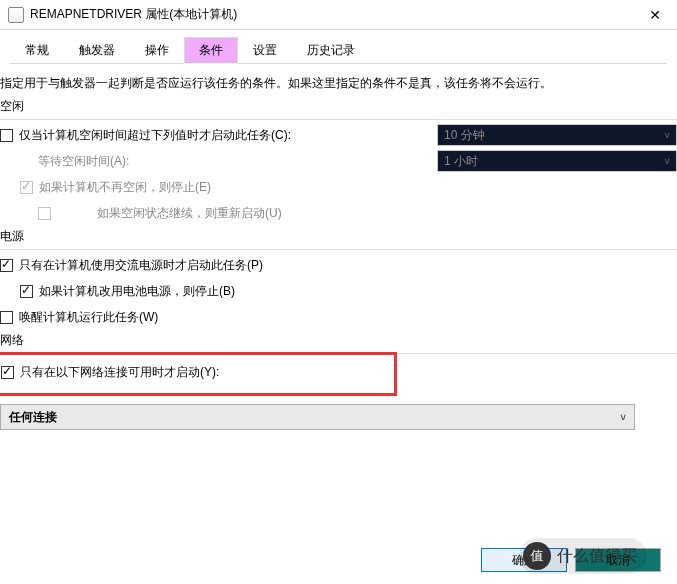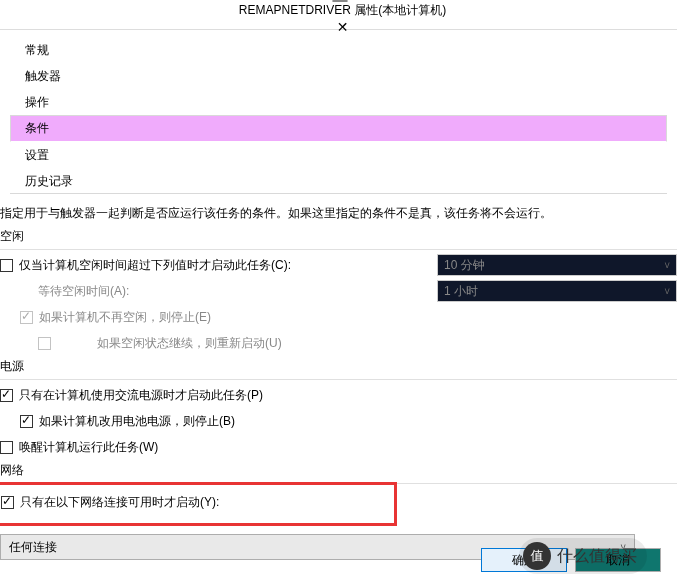--- a/index.html
+++ b/index.html
@@ -13,21 +13,20 @@
   position: relative;
   color: #000;
 }
 .titlebar {
   height: 30px;
   display: flex;
   align-items: center;
   border-bottom: 1px solid #ddd;
   padding-left: 8px;
   background: #fff;
-  flex-direction: column;
 }
 .titlebar .icon {
   width: 16px; height: 16px;
   margin-right: 6px;
   border: 1px solid #888;
   border-radius: 2px;
   background: linear-gradient(#fff,#eee);
 }
 .titlebar .title { flex: 0 0 auto; }
 .titlebar .spacer { flex: 1; }
@@ -36,21 +35,20 @@
   display: flex; align-items: center; justify-content: center;
   font-size: 14px;
   cursor: pointer;
 }
 
 .tabs {
   display: flex;
   border-bottom: 1px solid #d9d9d9;
   margin: 6px 10px 0 10px;
   position: relative;
-  flex-direction: column;
 }
 .tab {
   padding: 4px 14px;
   border: 1px solid transparent;
   border-bottom: none;
   position: relative;
   top: 1px;
   cursor: pointer;
 }
 .tab.active {
@@ -107,20 +105,21 @@
 .full-select {
   margin-top: 8px;
   width: 635px;
   height: 26px;
   border: 1px solid #adadad;
   background: #e9e9e9;
   display: flex;
   align-items: center;
   padding: 0 8px;
   position: relative;
+  font-weight: bold;
 }
 .full-select .caret {
   margin-left: auto;
   font-size: 10px;
   color: #555;
 }
 
 .footer {
   position: absolute;
   bottom: 12px;

